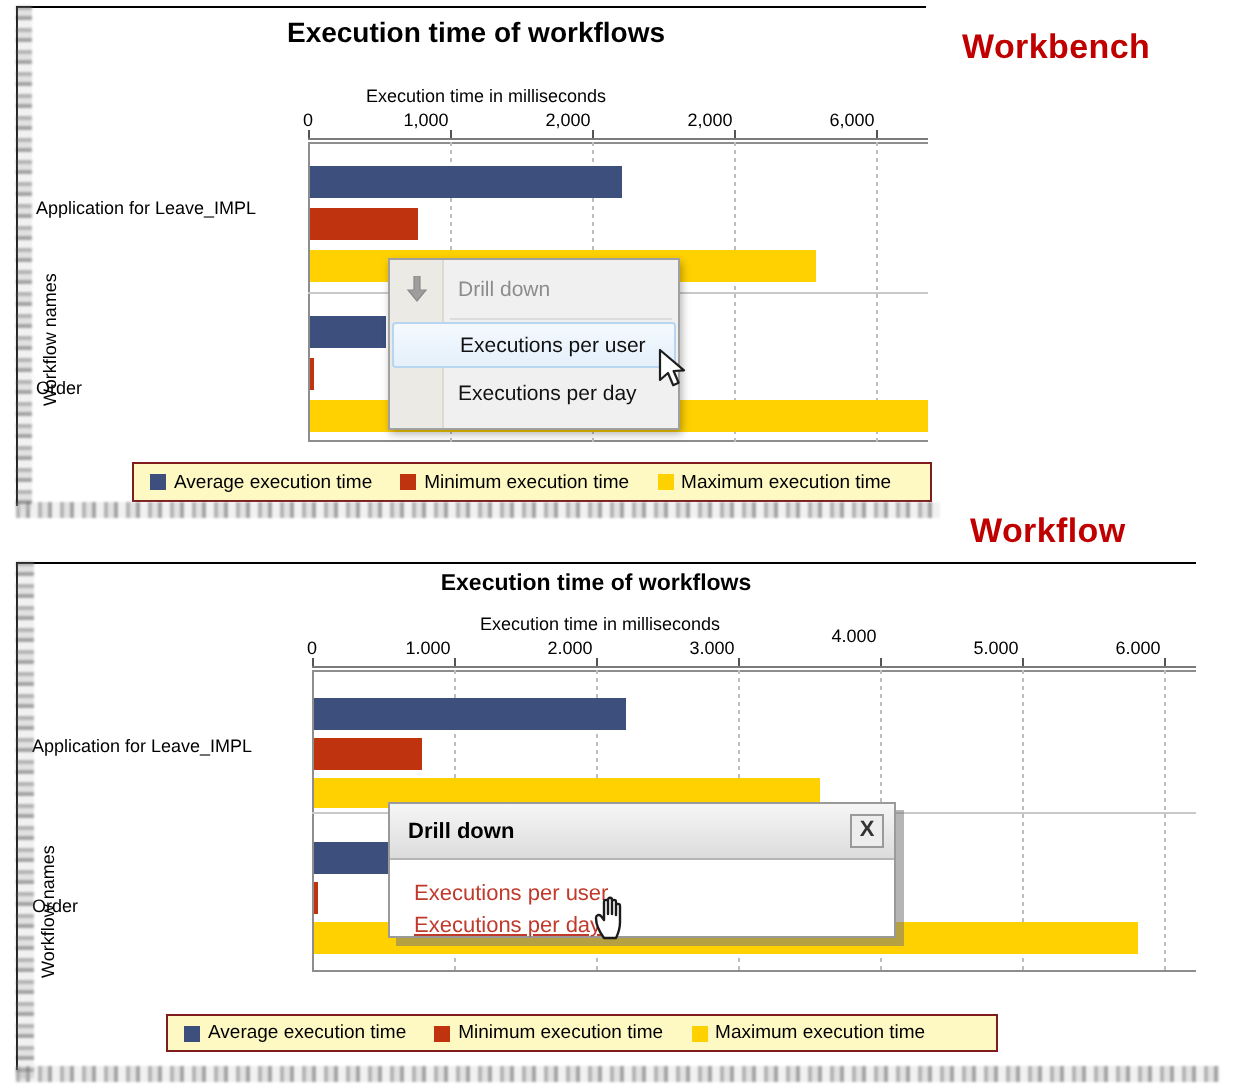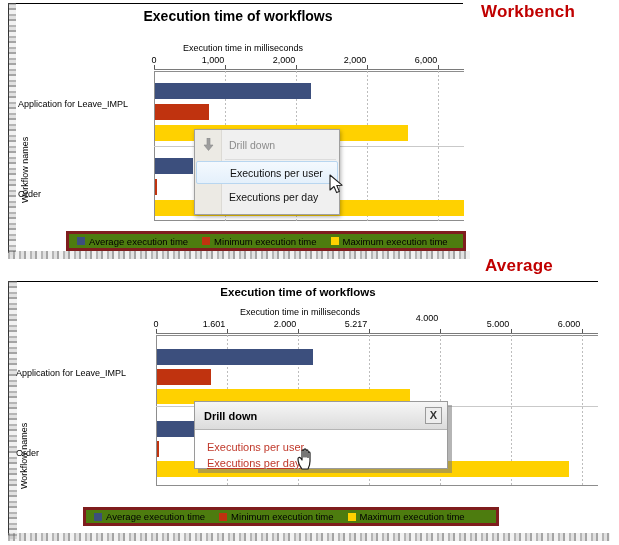--- a/index.html
+++ b/index.html
@@ -82,21 +82,21 @@
     background-image:linear-gradient(to bottom,#bdbdbd 50%,transparent 50%);
     background-size:1px 4px;}
   .axis-v{position:absolute;top:0;bottom:0;width:1px;background:#8d8d8d;}
   .tickmark{position:absolute;width:1px;height:4px;background:#555;}
   .axis-line{position:absolute;height:1px;background:#7a7a7a;}
   .bar{position:absolute;}
   .sep{position:absolute;height:1px;background:#c9c9c9;left:0;right:0;}
 
   
   .legend{
-    position:absolute;border:3px solid #7f1d1d;background:#4d7c0f;
+    position:absolute;border:1px solid #7f1d1d;background:#fef9c3;
     display:flex;align-items:center;box-sizing:border-box;
     white-space:nowrap;
   }
   .legend-item{display:flex;align-items:center;font-size:9.5px;color:#000;}
   .legend-swatch{width:8px;height:8px;display:inline-block;margin-right:4px;}
 
   
   .ctxmenu{
     position:absolute;
     background:#f0f0f0;
@@ -153,21 +153,21 @@
     text-decoration:none;line-height:16px;
   }
   .dlg-link.underlined{text-decoration:underline;}
 
   
   .cursor{position:absolute;pointer-events:none;}
 </style>
 </head>
 <body>
 
-<div class="caption" style="left:481px;top:2px;">Workbench</div>
+<div class="caption" style="left:481px;top:14px;">Workbench</div>
 
 <div class="panel" id="wb-panel" style="left:8px;top:3px;width:458px;height:252px;">
 
   <div class="edge-t" style="left:0;top:0;width:455px;height:1px;"></div>
   <div class="edge-l" style="left:0;top:0;width:1px;height:250px;"></div>
 
   <div class="chart">
 
     <div class="chart-title" style="left:30px;top:5px;width:400px;font-size:14px;">Execution time of workflows</div>
 
@@ -251,39 +251,39 @@
   <div class="cursor" style="left:321px;top:171px;">
     <svg width="16" height="22" viewBox="0 0 16 22">
       <path d="M1,1 L1,16 L5,12.5 L7.6,18.6 L10.3,17.4 L7.8,11.5 L13,11.2 Z" fill="#ffffff" stroke="#1d1d1d" stroke-width="1.1" stroke-linejoin="round"></path>
     </svg>
   </div>
 
   <div class="torn" style="left:0;top:248px;width:462px;height:8px;"></div>
   <div class="torn-v" style="left:455px;top:0;width:8px;height:252px;"></div>
 </div>
 
-<div class="caption" style="left:485px;top:256px;">Average</div>
+<div class="caption" style="left:485px;top:256px;">Workflow</div>
 
 <div class="panel" id="br-panel" style="left:8px;top:281px;width:602px;height:258px;">
 
   <div class="edge-t" style="left:0;top:0;width:590px;height:1px;"></div>
   <div class="edge-l" style="left:0;top:0;width:1px;height:254px;"></div>
 
   <div class="chart">
 
     <div class="chart-title" style="left:20px;top:5px;width:540px;font-size:11.5px;">Execution time of workflows</div>
 
     <div class="axis-title" style="left:232px;top:26px;">Execution time in milliseconds</div>
 
     <div class="ylabel" style="left:11px;top:208px;">Workflow names</div>
 
     <div class="tick-label" style="left:133px;top:38px;width:30px;">0</div>
-    <div class="tick-label" style="left:186px;top:38px;width:40px;">1.601</div>
+    <div class="tick-label" style="left:186px;top:38px;width:40px;">1.000</div>
     <div class="tick-label" style="left:257px;top:38px;width:40px;">2.000</div>
-    <div class="tick-label" style="left:328px;top:38px;width:40px;">5.217</div>
+    <div class="tick-label" style="left:328px;top:38px;width:40px;">3.000</div>
     <div class="tick-label" style="left:399px;top:32px;width:40px;">4.000</div>
     <div class="tick-label" style="left:470px;top:38px;width:40px;">5.000</div>
     <div class="tick-label" style="left:541px;top:38px;width:40px;">6.000</div>
 
     <div class="axis-line" style="left:148px;top:52px;width:442px;"></div>
     <div class="tickmark" style="left:148px;top:48px;"></div>
     <div class="tickmark" style="left:219px;top:48px;"></div>
     <div class="tickmark" style="left:290px;top:48px;"></div>
     <div class="tickmark" style="left:361px;top:48px;"></div>
     <div class="tickmark" style="left:432px;top:48px;"></div>

